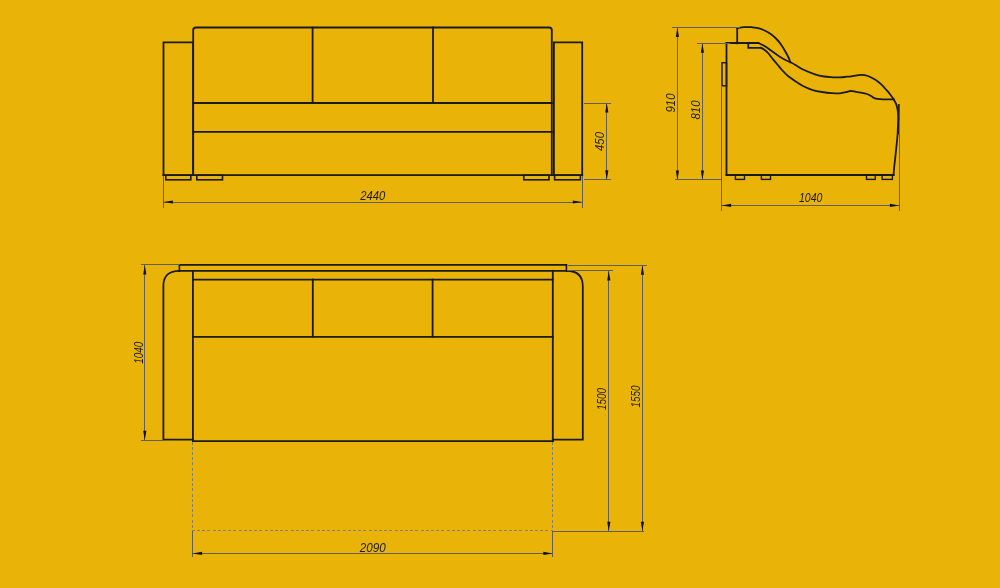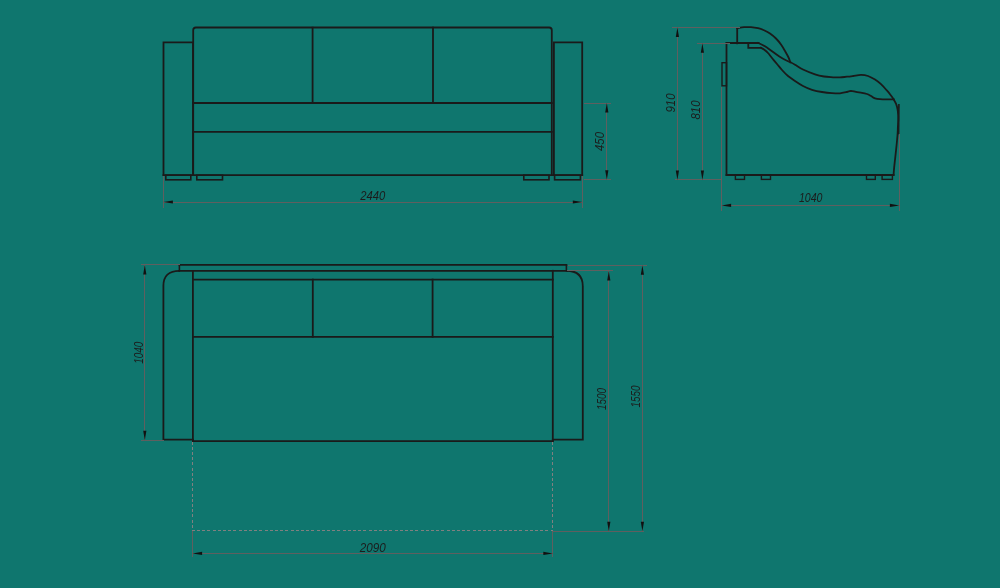--- a/index.html
+++ b/index.html
@@ -1,16 +1,16 @@
 <!DOCTYPE html>
 <html><head>
 <meta charset="utf-8">
 <style>
   html,body{margin:0;padding:0;background:#ffffff;}
-  .wrap{width:1000px;height:588px;background:#0f766e;position:relative;overflow:hidden;}
+  .wrap{width:1000px;height:588px;background:#eab308;position:relative;overflow:hidden;}
   svg{display:block;}
   text{font-family:"Liberation Sans",sans-serif;font-style:italic;font-size:12px;fill:#1c1c1c;}
 </style>
 </head>
 <body>
 <div class="wrap">
 <svg width="1000" height="588" viewBox="0 0 1000 588">
 <g fill="none" stroke-linecap="square">
 
 <path d="M193.2,175.2 V30.2 Q193.2,27.5 195.9,27.5 H549.1 Q551.8,27.5 551.8,30.2 V175.2" stroke="#1a1a1a" stroke-width="1.8"></path>

